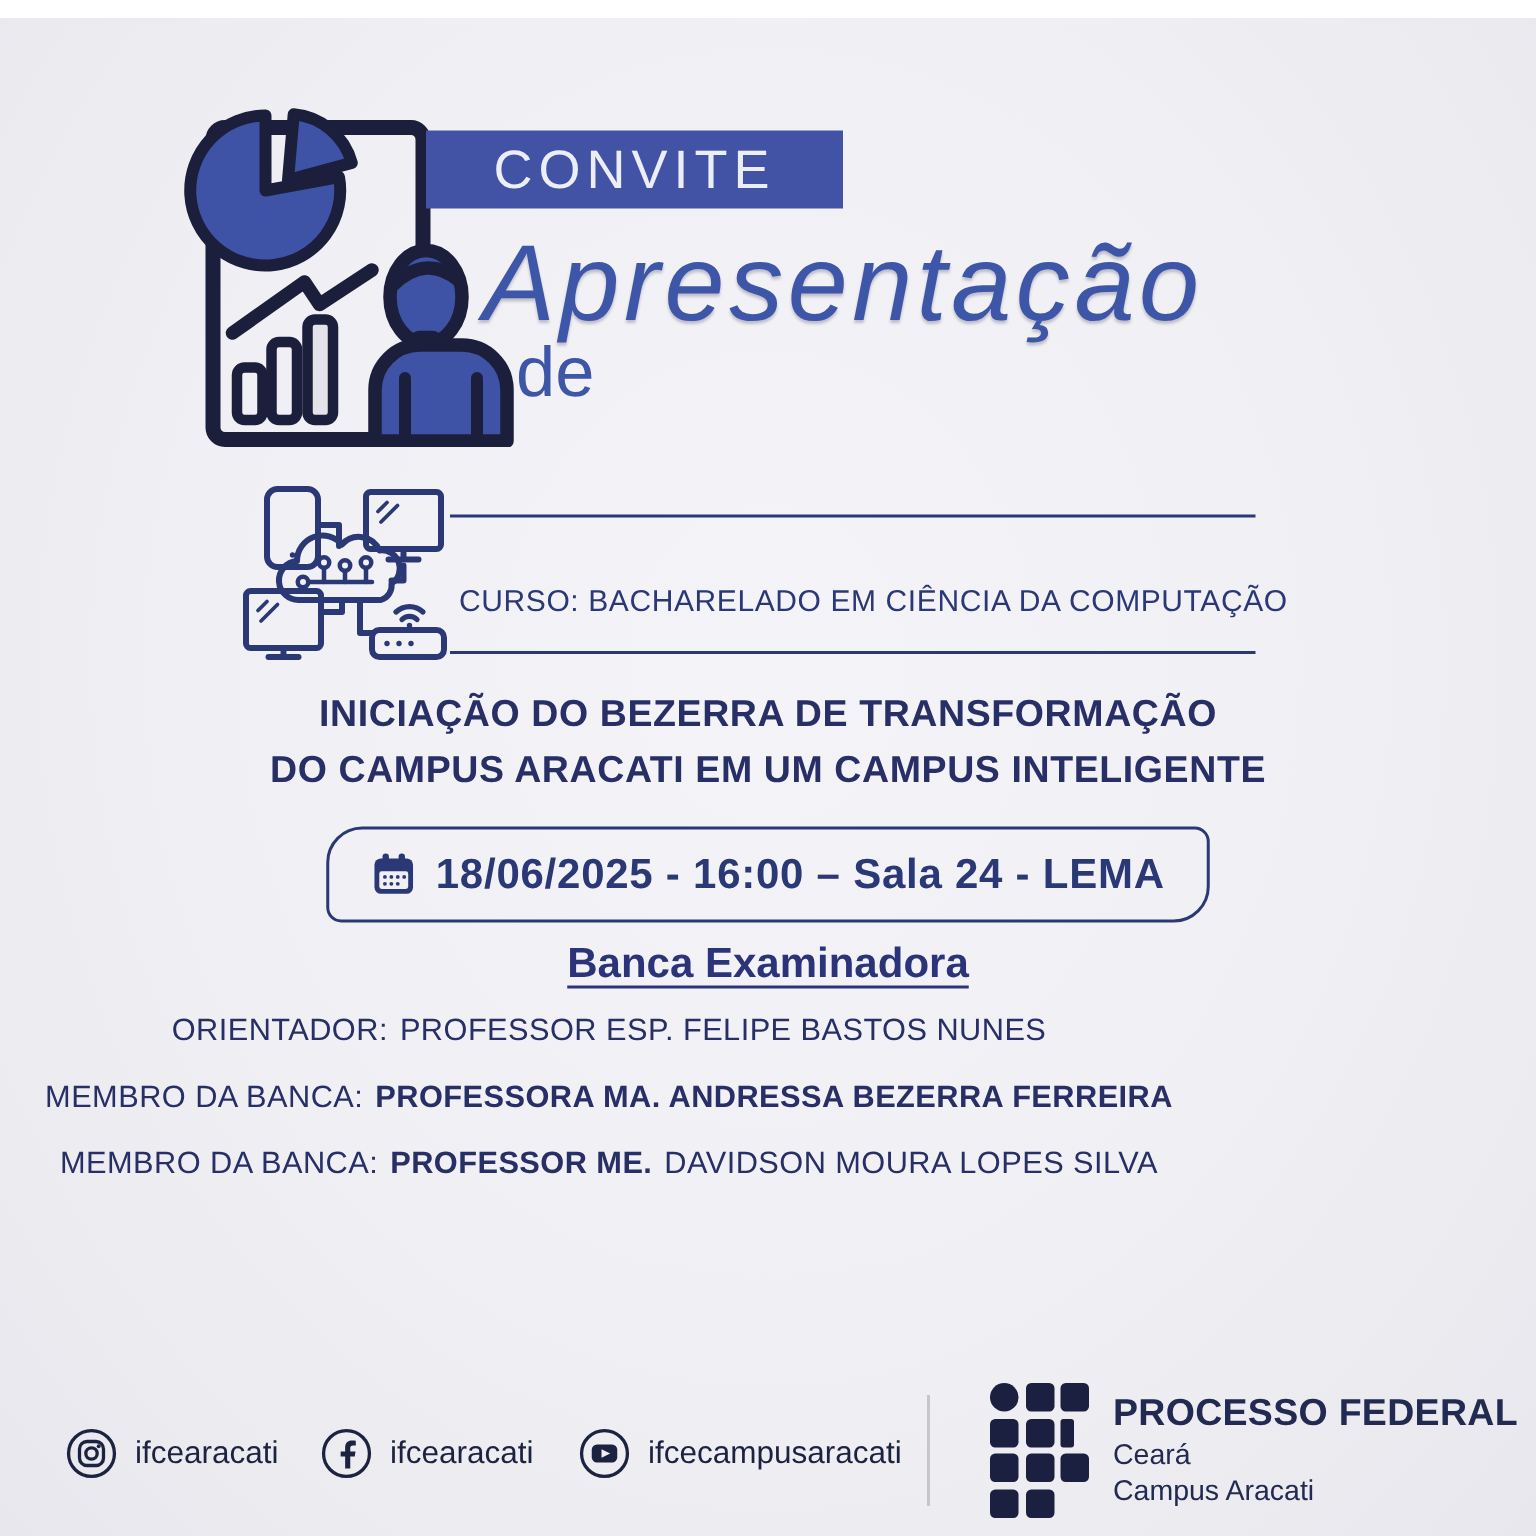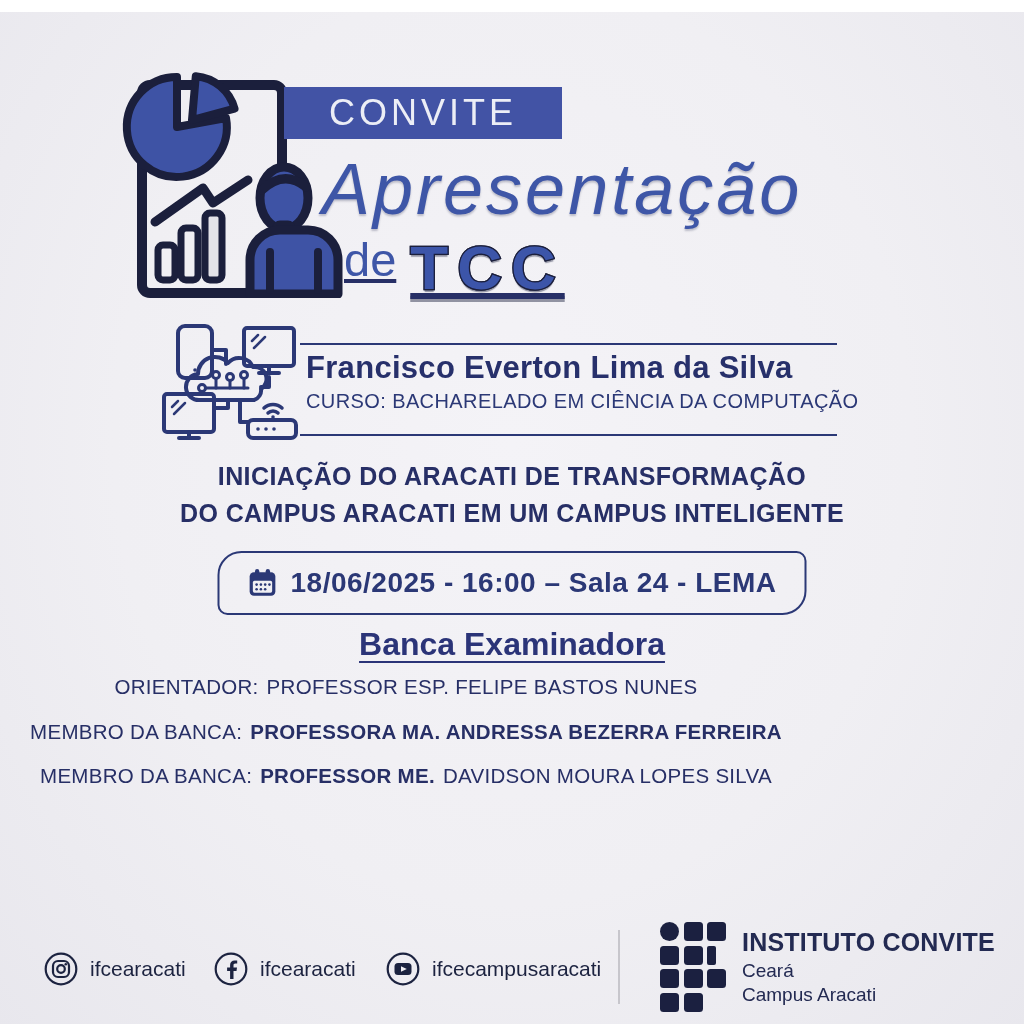--- a/index.html
+++ b/index.html
@@ -25,22 +25,22 @@
     color:#eceef6; font-size:36px; font-weight:500; letter-spacing:4px;
   }
   .big-title {
     position:absolute; left:322px; top:136px;
     font-size:72px; font-weight:500; letter-spacing:3px;
     color:#3e56a7; white-space:nowrap;
     text-shadow:0 2px 2px rgba(30,34,70,0.25);
     font-style:italic;
   }
   .sub-title {
-    position:absolute; left:344px; top:220px;
-    display:flex; align-items:flex-start; gap:14px;text-decoration:underline;
+    position:absolute; left:344px; top:208px;
+    display:flex; align-items:flex-end; gap:14px;
   }
   .sub-de { font-size:47px; font-weight:500; color:#3e56a7; }
   .sub-tcc {
     font-size:62px; font-weight:700; letter-spacing:9px; color:#3c55a9;
     -webkit-text-stroke:2.5px #1b1f3c; paint-order:stroke fill;
     text-shadow:0 3px 1px rgba(27,31,60,0.45);
   }
 
   
   .iot-icon { position:absolute; left:156px; top:308px; width:150px; height:128px; }
@@ -70,21 +70,21 @@
     border:2.5px solid #2b3876; border-radius:24px 10px 24px 10px;
     display:flex; align-items:center; gap:13px; background:transparent;
   }
   .date-pill span {
     font-size:28px; font-weight:600; color:#2b3876; letter-spacing:0.5px; white-space:nowrap;
   }
 
   
   .committee-heading {
     position:absolute; left:0; top:614px; width:1024px; text-align:center;
-    font-size:32px; font-weight:600; color:#2b3478;
+    font-size:28px; font-weight:600; color:#2b3478;
     text-decoration:underline; text-underline-offset:6px; text-decoration-thickness:2px;
   }
   .committee-line {
     position:absolute; left:0; width:812px; text-align:center;
     font-size:20.5px; color:#272f66; letter-spacing:0.3px; white-space:nowrap;
   }
   .line-advisor { top:663px; }
   .line-member1 { top:708px; }
   .line-member2 { top:752px; }
   .committee-line .label { font-weight:400; margin-right:8px; }
@@ -138,21 +138,20 @@
     </svg>
   </div>
 
   <div class="convite-banner">
     <span>CONVITE</span>
   </div>
 
   <div class="big-title">Apresentação</div>
   <div class="sub-title">
     <span class="sub-de">de</span>
-    <span class="sub-tcc">TCC</span>
   </div>
 
   <div class="iot-icon">
     <svg viewBox="0 0 150 128" width="150" height="128" fill="none" stroke="#2b3876" stroke-width="4" stroke-linecap="round" stroke-linejoin="round">
       <rect x="22" y="6" width="34" height="52" rx="7"></rect>
       <circle cx="39" cy="50" r="1.8" fill="#2b3876" stroke="none"></circle>
       <rect x="88" y="8" width="50" height="38" rx="3"></rect>
       <path d="M96,21 l6,-6 M98,28 l11,-11" stroke-width="2.5"></path>
       <path d="M113,46 v7 M103,53 h20"></path>
       <rect x="8" y="74" width="50" height="38" rx="3"></rect>
@@ -177,26 +176,25 @@
           <circle cx="60" cy="55" r="3.5"></circle>
         <path d="M74,68 v-7"></path>
           <circle cx="74" cy="57" r="3.5"></circle>
         <path d="M88,68 v-9"></path>
           <circle cx="88" cy="55" r="3.5"></circle>
       </g>
     </svg>
   </div>
 
   <div class="rule rule-top"></div>
-  <div class="student-name">Francisco Everton Lima da Silva</div>
   <div class="student-course">CURSO: BACHARELADO EM CIÊNCIA DA COMPUTAÇÃO</div>
   <div class="rule rule-bottom"></div>
 
   <div class="thesis">
-    <div>INICIAÇÃO DO ARACATI DE TRANSFORMAÇÃO</div>
+    <div>INICIAÇÃO DO BEZERRA DE TRANSFORMAÇÃO</div>
     <div>DO CAMPUS ARACATI EM UM CAMPUS INTELIGENTE</div>
   </div>
 
   <div class="date-pill">
     <span>
       <svg viewBox="0 0 28 28" width="30" height="30">
         <rect x="7" y="1" width="4" height="8" rx="2" fill="#2b3876"></rect>
         <rect x="17" y="1" width="4" height="8" rx="2" fill="#2b3876"></rect>
         <rect x="2" y="4" width="24" height="22" rx="4" fill="#2b3876"></rect>
         <rect x="5" y="12" width="18" height="11" rx="1.5" fill="#f0eff3"></rect>
@@ -272,19 +270,19 @@
         <div class="if-cell"></div>
         <div class="if-cell if-bar"></div>
       <div class="if-cell"></div>
         <div class="if-cell"></div>
         <div class="if-cell"></div>
       <div class="if-cell"></div>
         <div class="if-cell"></div>
         <div class="if-cell if-empty"></div>
     </div>
     <div class="if-text">
-      <span class="if-name">INSTITUTO CONVITE</span>
+      <span class="if-name">PROCESSO FEDERAL</span>
       <span class="if-state">Ceará</span>
       <span class="if-campus">Campus Aracati</span>
     </div>
   </div>
 
 </div>
 
 </body></html>

